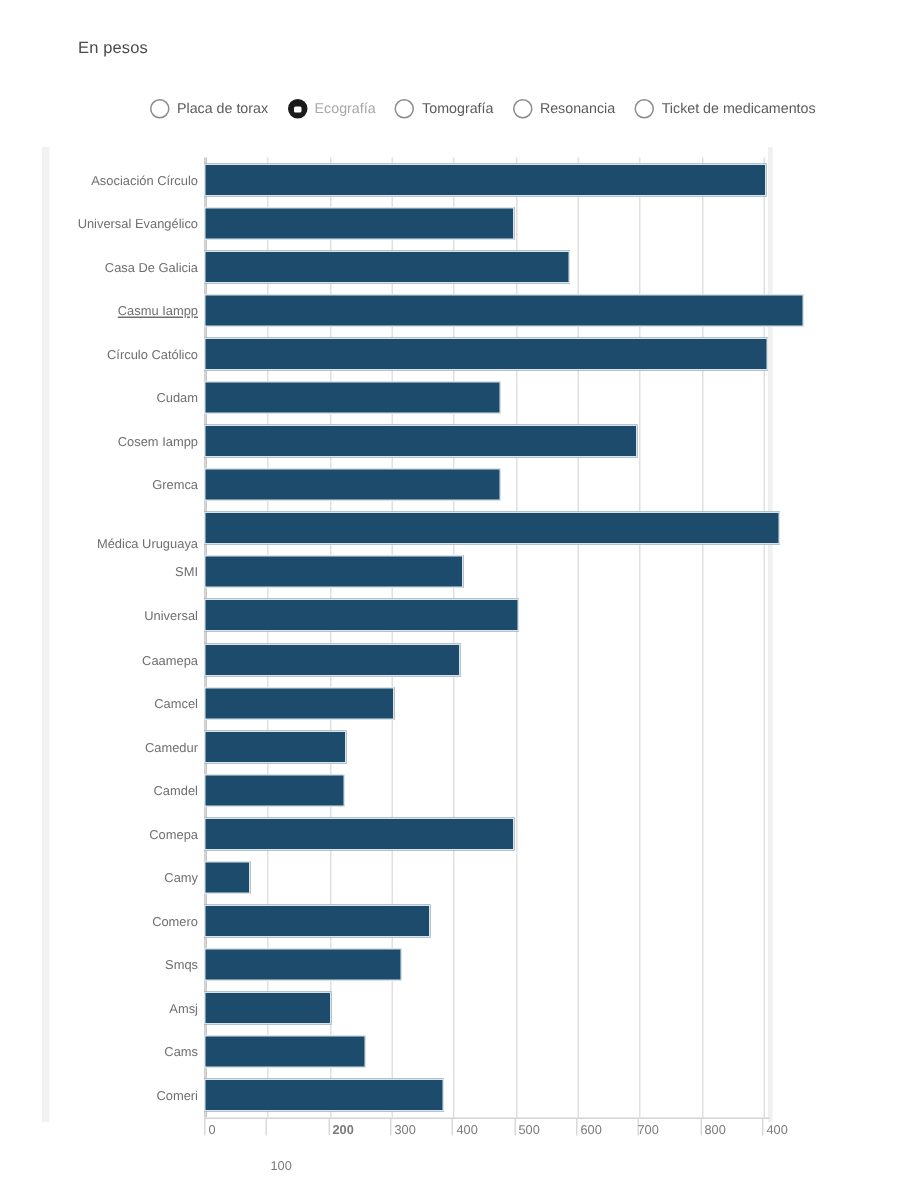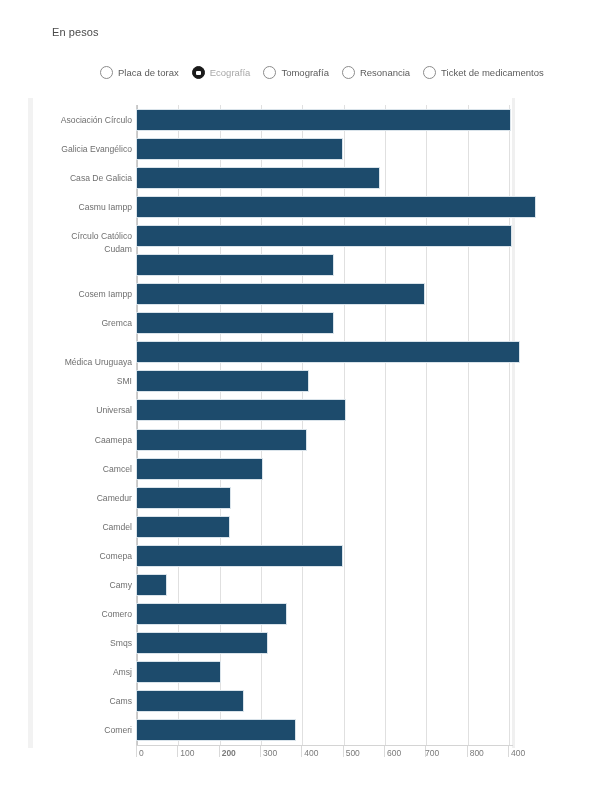--- a/index.html
+++ b/index.html
@@ -288,25 +288,25 @@
         </div>
         <div class="bar-row" style="top: 690.364px; left: 136px; width: 376px;">
           <div class="bar" title="Cams: 262" style="width: 108.292px; background: rgb(29, 75, 108); border-color: rgb(217, 227, 234);"></div>
         </div>
         <div class="bar-row" style="top: 719.455px; left: 136px; width: 376px;">
           <div class="bar" title="Comeri: 388" style="width: 160.372px; background: rgb(29, 75, 108); border-color: rgb(217, 227, 234);"></div>
         </div>
       </div>
     <div id="ylabels-layer">
         <div class="ylabel-box" style="top: 114.545px;">Asociación Círculo</div>
-        <div class="ylabel-box" style="top: 143.636px;">Galicia Evangélico</div>
+        <div class="ylabel-box" style="top: 143.636px;">Universal Evangélico</div>
         <div class="ylabel-box" style="top: 172.727px;">Casa De Galicia</div>
-        <div class="ylabel-box" style="top: 201.818px;">Casmu Iampp</div>
+        <div class="ylabel-box" style="top: 201.818px; text-decoration: underline;">Casmu Iampp</div>
         <div class="ylabel-box" style="top: 230.909px;">Círculo Católico</div>
-        <div class="ylabel-box" style="top: 244px;">Cudam</div>
+        <div class="ylabel-box" style="top: 260px;">Cudam</div>
         <div class="ylabel-box" style="top: 289.091px;">Cosem Iampp</div>
         <div class="ylabel-box" style="top: 318.182px;">Gremca</div>
         <div class="ylabel-box" style="top: 357px;">Médica Uruguaya</div>
         <div class="ylabel-box" style="top: 376.364px;">SMI</div>
         <div class="ylabel-box" style="top: 405.455px;">Universal</div>
         <div class="ylabel-box" style="top: 434.545px;">Caamepa</div>
         <div class="ylabel-box" style="top: 463.636px;">Camcel</div>
         <div class="ylabel-box" style="top: 492.727px;">Camedur</div>
         <div class="ylabel-box" style="top: 521.818px;">Camdel</div>
         <div class="ylabel-box" style="top: 550.909px;">Comepa</div>
@@ -314,21 +314,21 @@
         <div class="ylabel-box" style="top: 609.091px;">Comero</div>
         <div class="ylabel-box" style="top: 638.182px;">Smqs</div>
         <div class="ylabel-box" style="top: 667.273px;">Amsj</div>
         <div class="ylabel-box" style="top: 696.364px;">Cams</div>
         <div class="ylabel-box" style="top: 725.455px;">Comeri</div>
       </div>
     <div id="xticks-layer">
         <div class="xtick-mark" style="left: 136px;"></div>
         <div class="xtick-label" style="left: 139px;">0</div>
         <div class="xtick-mark" style="left: 177.333px;"></div>
-        <div class="xtick-label" style="left: 180.333px;">100</div>
+        <div class="xtick-label" style="left: 180.333px; margin-top: 24px;">100</div>
         <div class="xtick-mark" style="left: 218.666px;"></div>
         <div class="xtick-label" style="left: 221.666px; font-weight: bold;">200</div>
         <div class="xtick-mark" style="left: 259.999px;"></div>
         <div class="xtick-label" style="left: 262.999px;">300</div>
         <div class="xtick-mark" style="left: 301.332px;"></div>
         <div class="xtick-label" style="left: 304.332px;">400</div>
         <div class="xtick-mark" style="left: 342.665px;"></div>
         <div class="xtick-label" style="left: 345.665px;">500</div>
         <div class="xtick-mark" style="left: 383.998px;"></div>
         <div class="xtick-label" style="left: 386.998px;">600</div>

